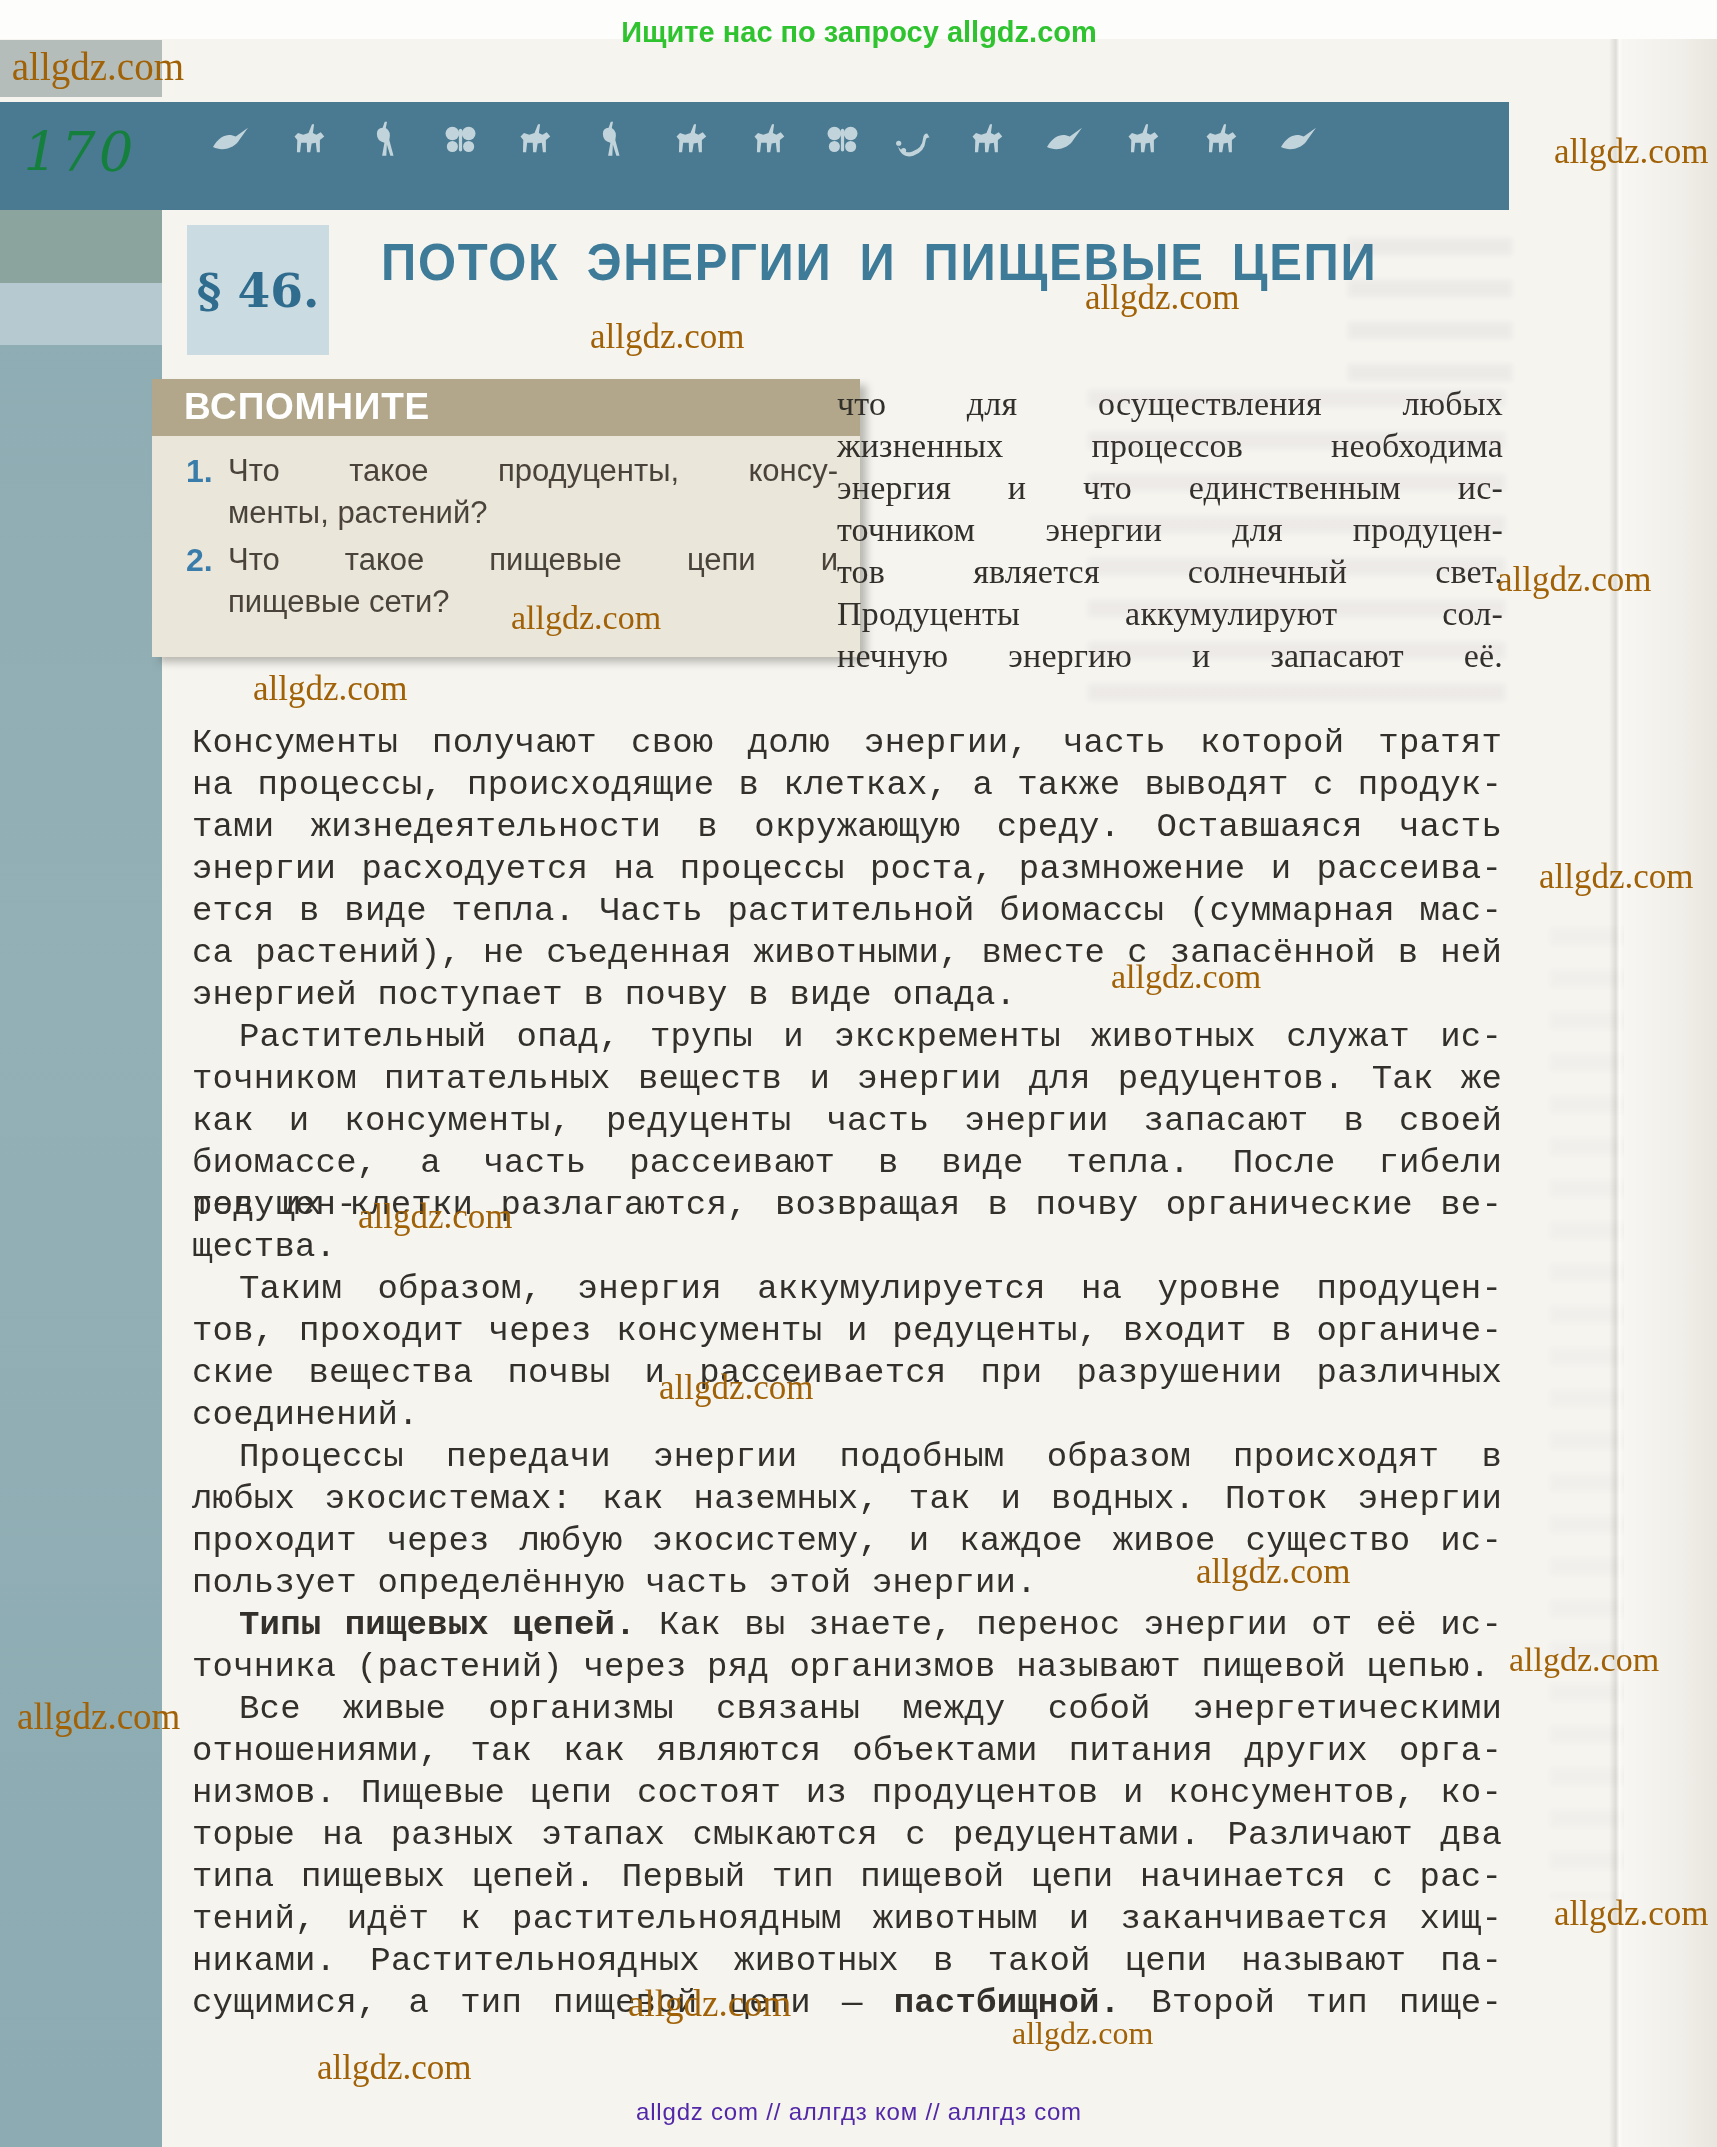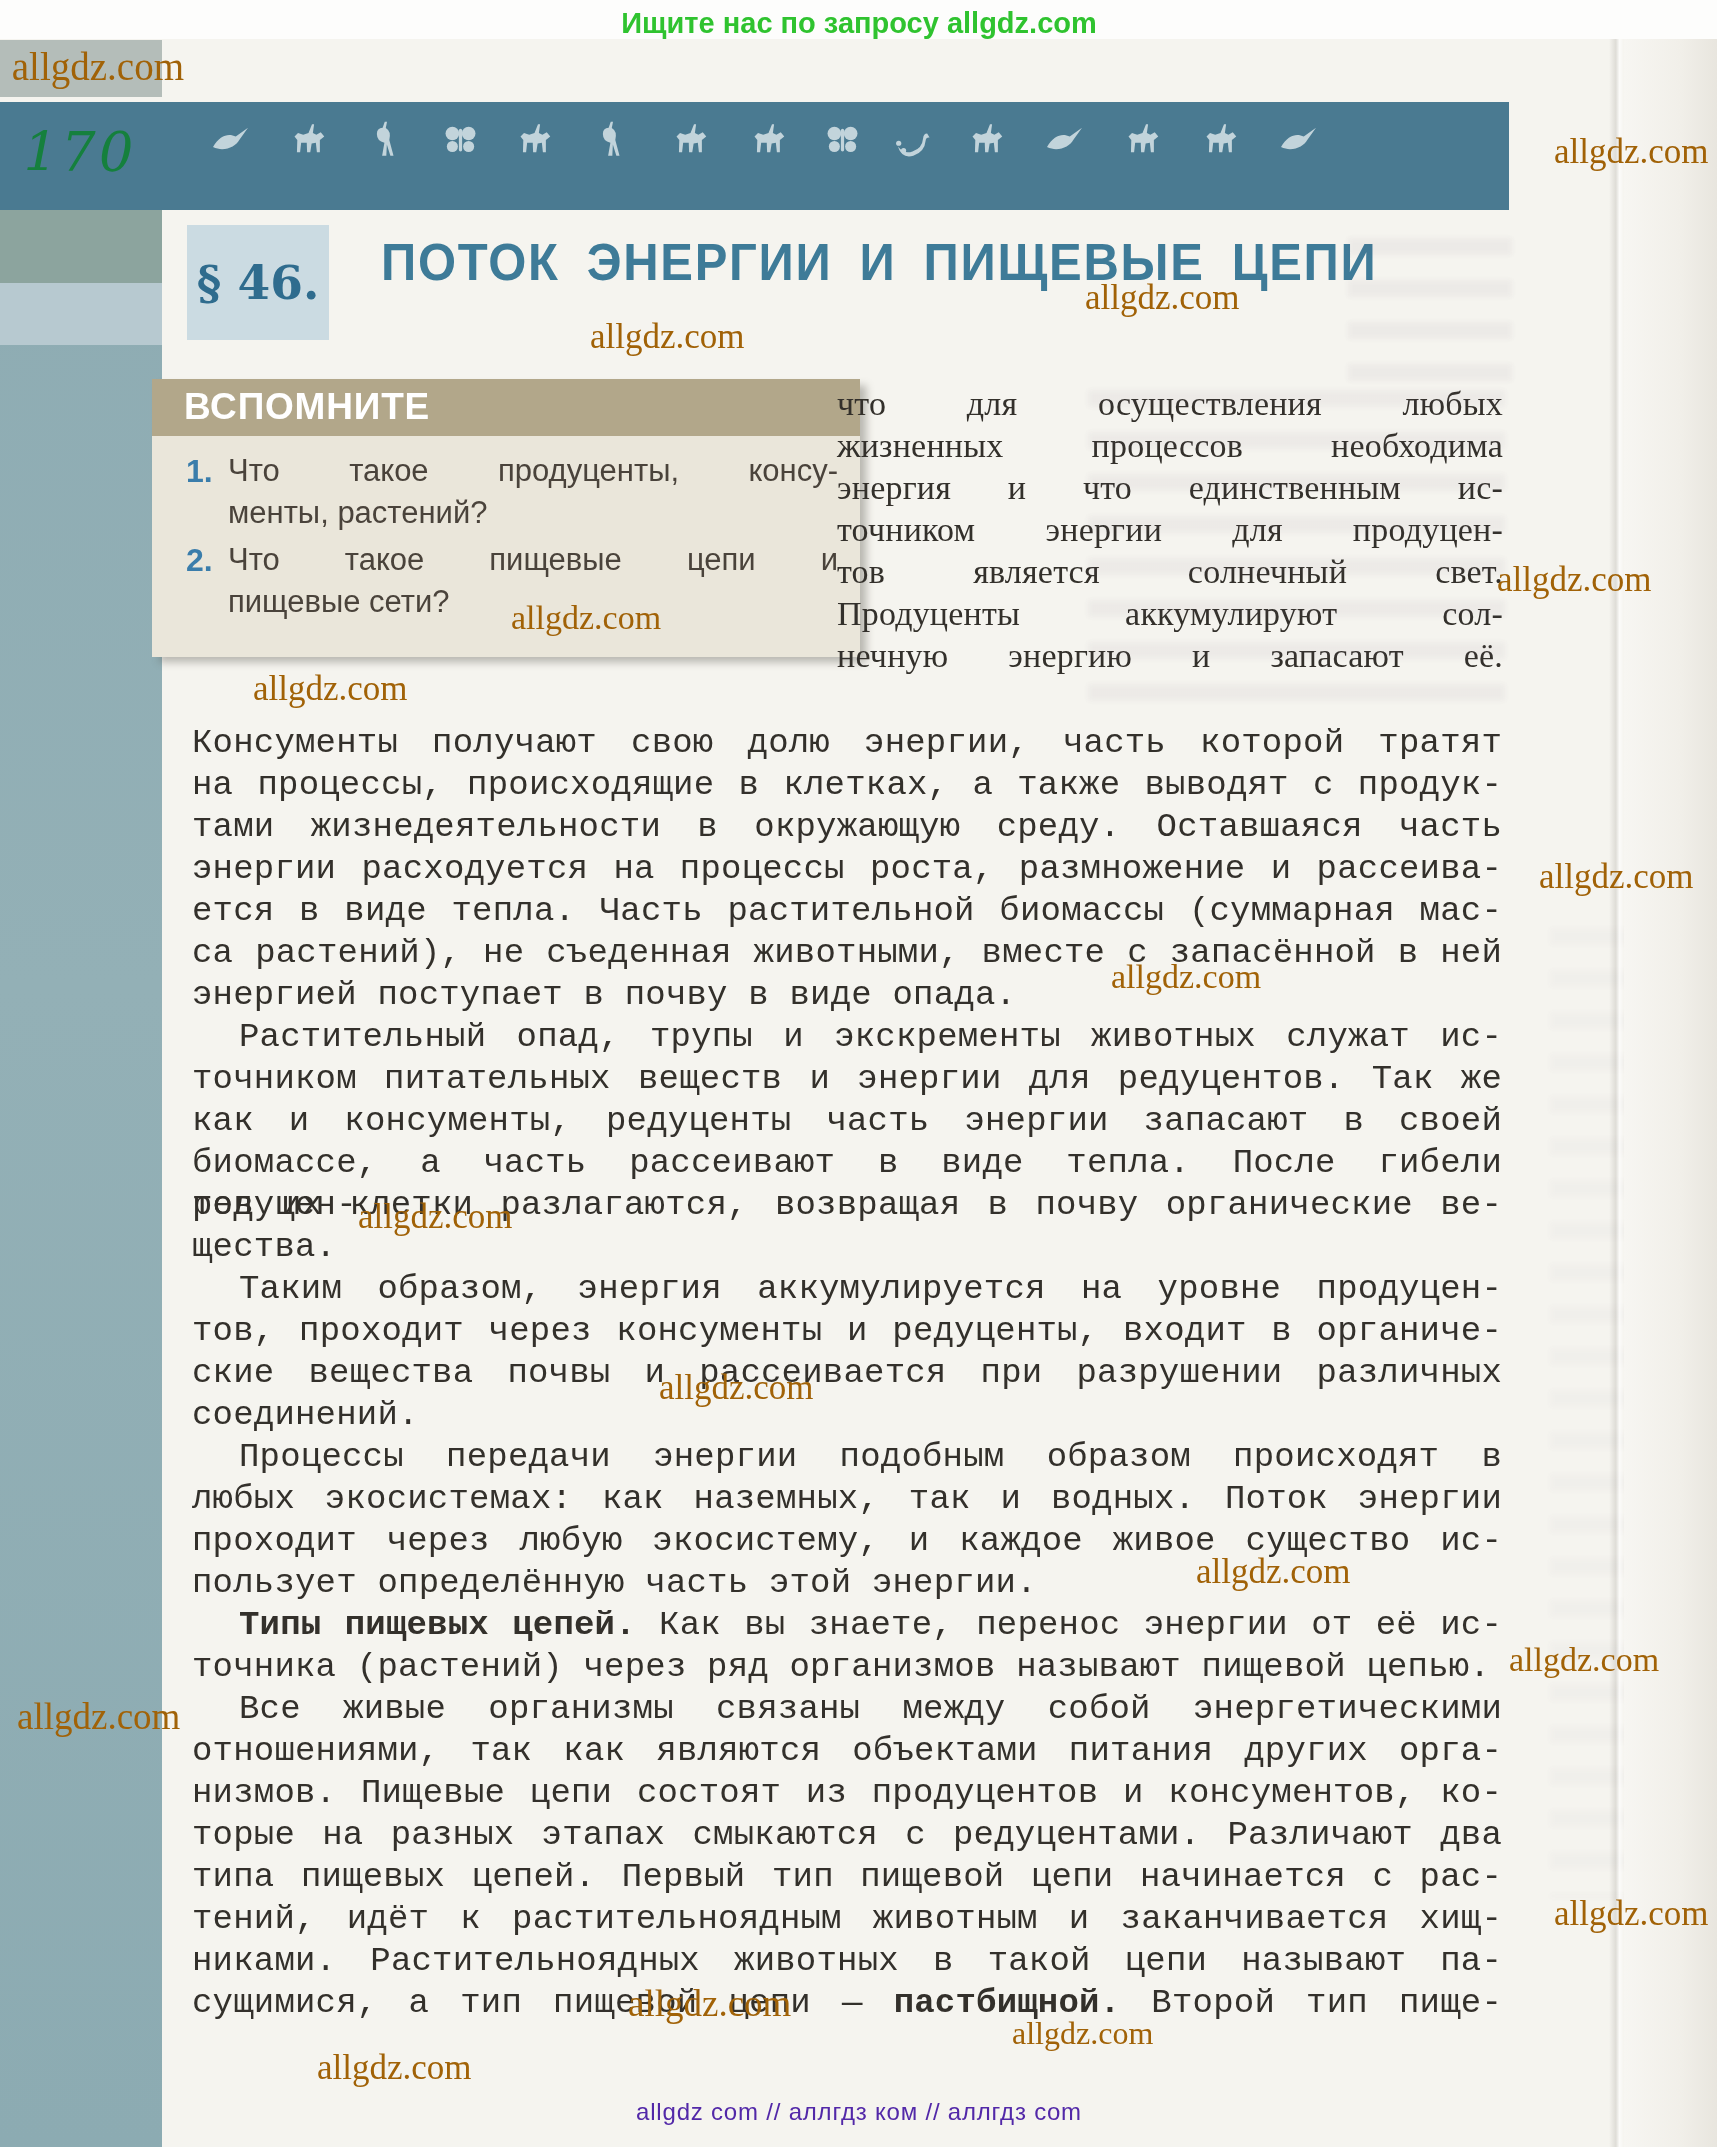--- a/index.html
+++ b/index.html
@@ -2,41 +2,41 @@
 <html style="--band: #4a7a91; --title: #3e7b98; --tan: #b2a78a; --blue: #3a7dab; --green: #2fc32f; --purple: #5228a8;font-size:13.5px"><head>
 <meta charset="utf-8">
 <style>
   html,body{margin:0;padding:0;}
   body{width:1718px;height:2148px;position:relative;background:#f5f4ef;
        font-family:"Liberation Serif",serif;overflow:hidden;}
   .abs{position:absolute;}
 
   
   .top-white{left:0;top:0;width:1718px;height:39px;background:#fdfdfc;}
-  .green-note{top:7px;left:50%;transform:translateX(-50%);
+  .green-note{top:16px;left:50%;transform:translateX(-50%);
     font-family:"Liberation Sans",sans-serif;font-size:29px;font-weight:600;
     color:var(--green,#2fc32f);white-space:nowrap;}
 
   
   .seg{left:0;width:162px;}
   .segA{top:40px;height:57px;background:#b4bdb9;}
   .segMain{top:210px;height:1938px;background:linear-gradient(180deg,#8eacb3,#93b0b6 40%,#8cabb2);}
   .segC{top:210px;height:73px;background:#8ca49e;}
   .segD{top:283px;height:62px;background:#b7c9d0;}
 
   
   .band{left:0;top:102px;width:1509px;height:108px;background:var(--band,#4a7a91);}
   .page-number{left:23.6px;top:121px;color:#15803d;font-family:"DejaVu Serif",serif;
     font-style:italic;font-size:54px;letter-spacing:3.4px;}
   .animals{left:207px;top:110px;width:1290px;height:59px;display:flex;
     align-items:center;gap:31px;}
   .animals svg{fill:#c9d9df;opacity:.95;flex:none;}
 
   
-  .chip{left:187px;top:225px;width:142px;height:115px;background:#cbdbe2;
+  .chip{left:187px;top:225px;width:142px;height:130px;background:#cbdbe2;
     display:flex;align-items:center;justify-content:center;}
   .chip span{font-family:"DejaVu Serif",serif;font-weight:bold;font-size:47px;
     color:#2f6c8e;}
   .title{left:381px;top:233px;margin:0;font-family:"Liberation Sans",sans-serif;
     font-weight:bold;font-size:49px;color:var(--title,#3e7b98);letter-spacing:1.7px;
     word-spacing:11.8px;transform:scaleY(1.05);transform-origin:top left;white-space:nowrap;}
 
   
   .remember{left:152px;top:379px;width:708px;height:278px;background:#eae6da;
     box-shadow:6.7px 5.9px 7.6px rgba(90,88,80,.38);}

